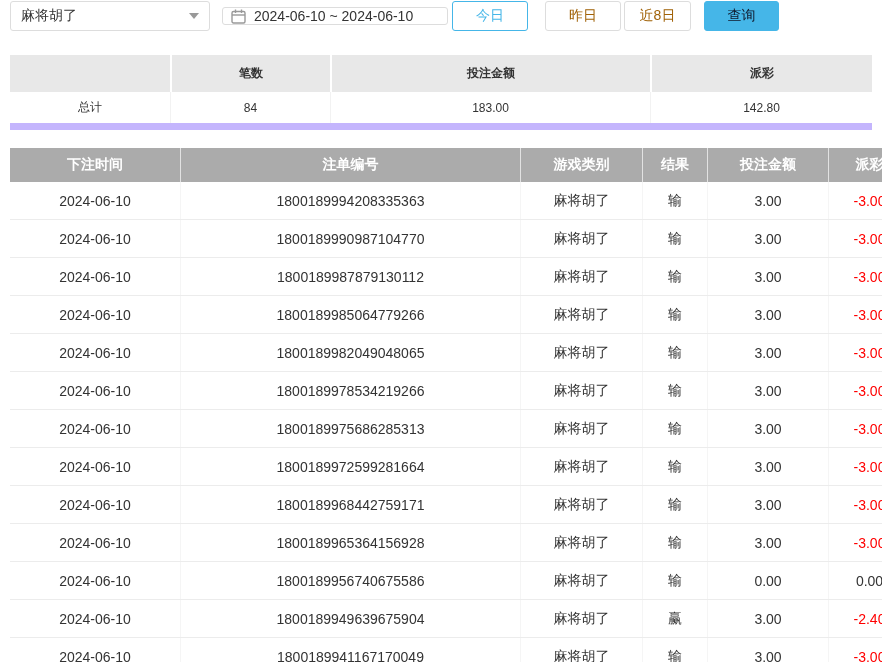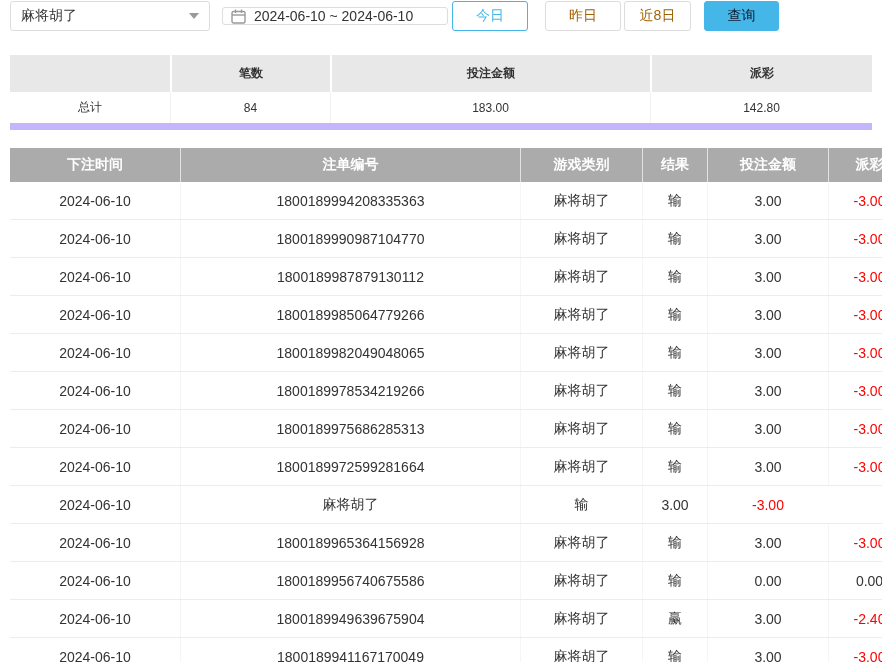--- a/index.html
+++ b/index.html
@@ -170,20 +170,21 @@
         <div class="trow">
     <div class="td">2024-06-10</div>
     <div class="td">1800189972599281664</div>
     <div class="td">麻将胡了</div>
     <div class="td">输</div>
     <div class="td">3.00</div>
     <div class="td neg">-3.00</div>
   </div>
         <div class="trow">
     <div class="td">2024-06-10</div>
+    <div class="td">1800189968442759171</div>
     <div class="td">麻将胡了</div>
     <div class="td">输</div>
     <div class="td">3.00</div>
     <div class="td neg">-3.00</div>
   </div>
         <div class="trow">
     <div class="td">2024-06-10</div>
     <div class="td">1800189965364156928</div>
     <div class="td">麻将胡了</div>
     <div class="td">输</div>

